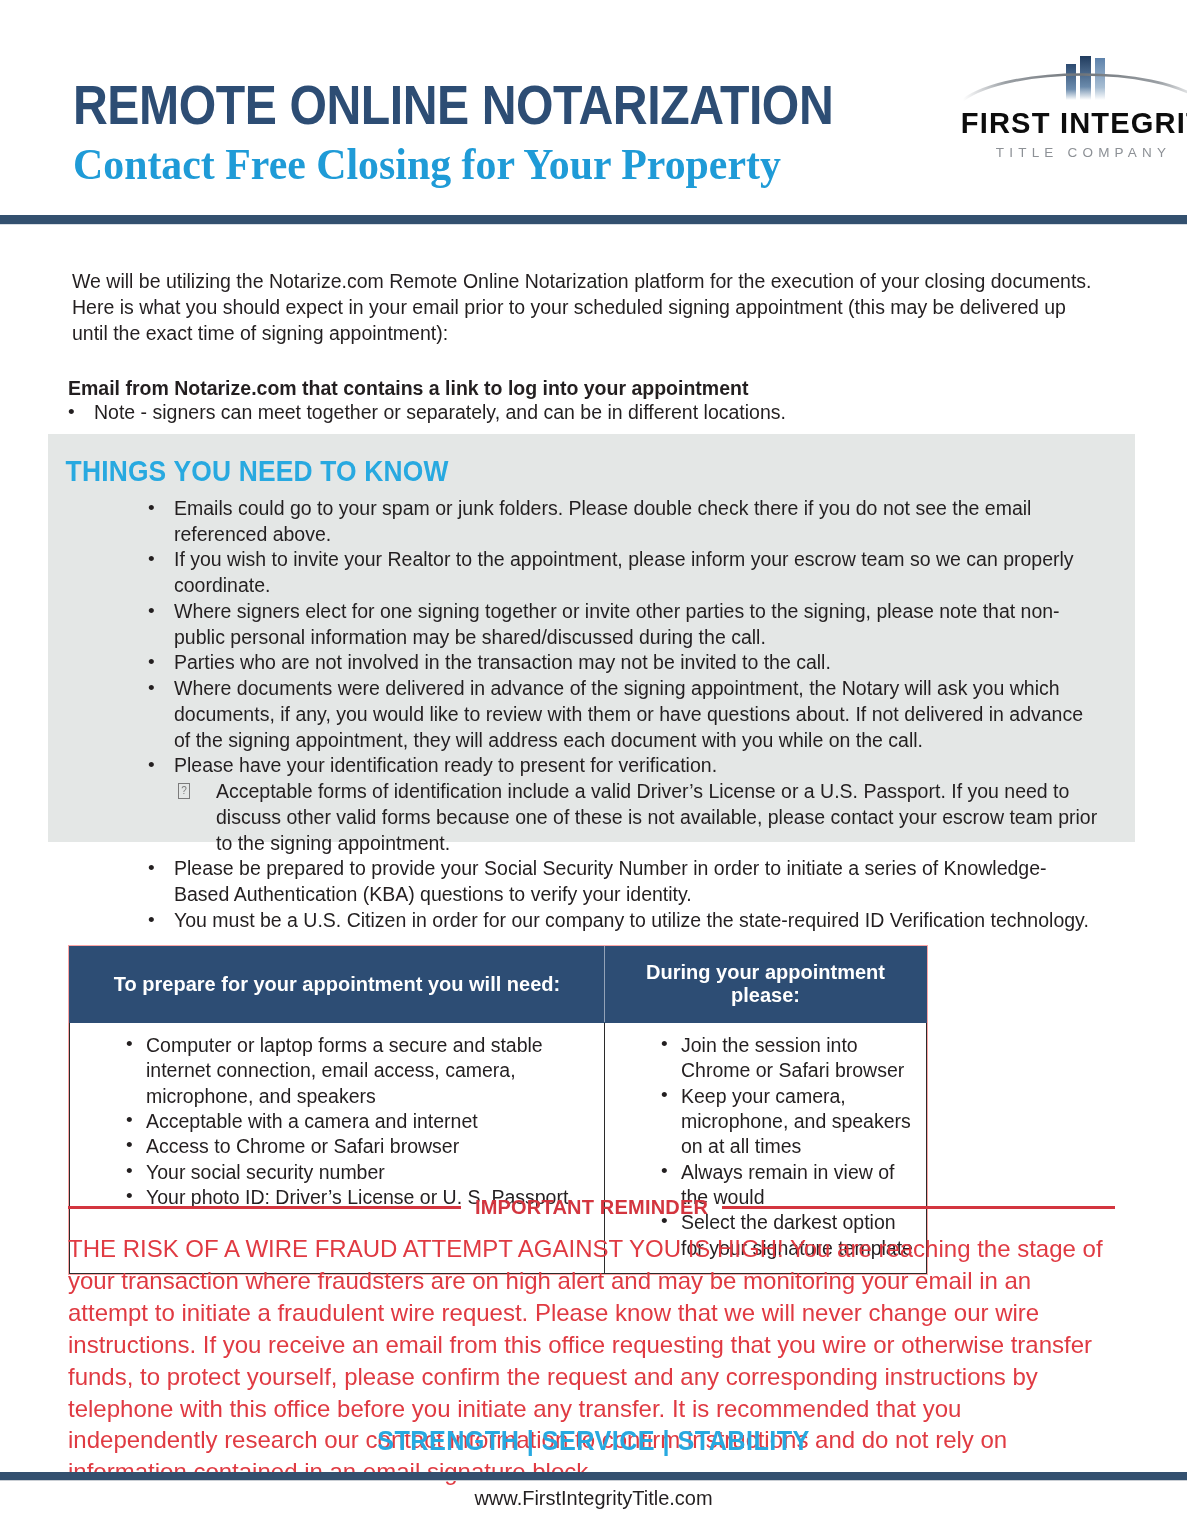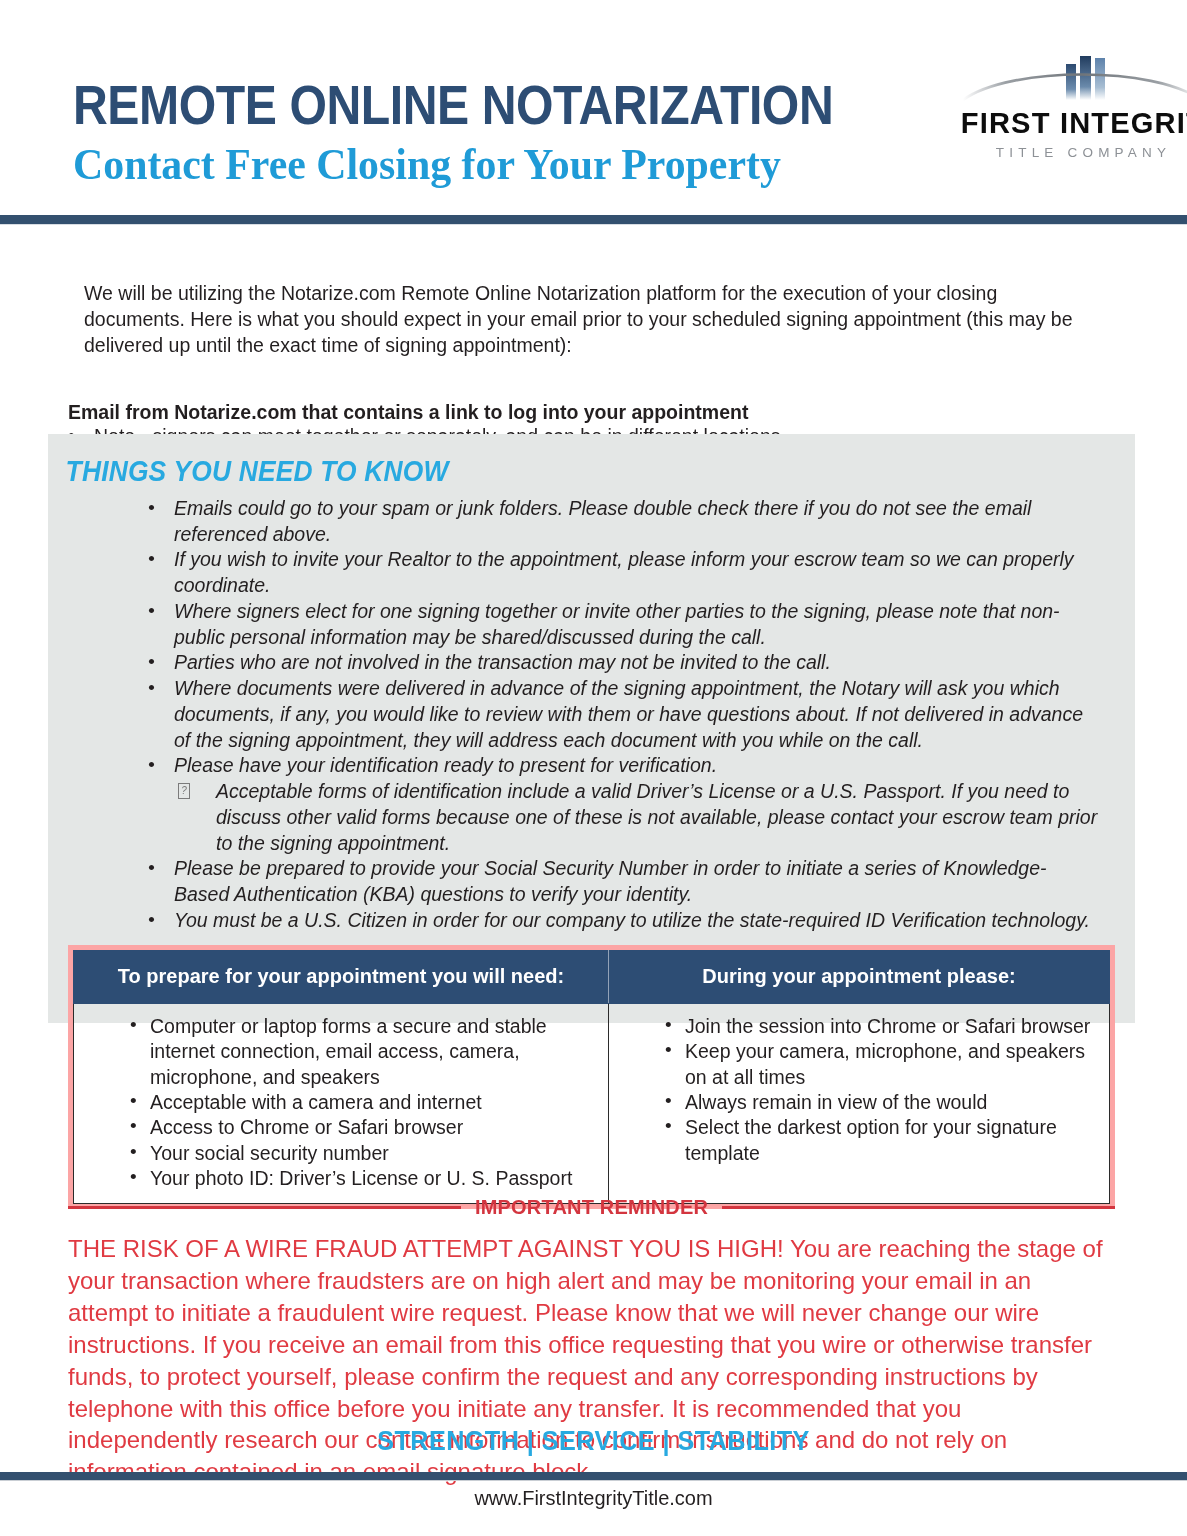--- a/index.html
+++ b/index.html
@@ -110,21 +110,21 @@
 
   
   .content {
     position: relative;
     padding: 0 60px;
     box-sizing: border-box;
   }
   .intro {
     font-size: 19.5px;
     line-height: 1.33;
-    margin: 16px;
+    margin: 4px;
     padding: 47px 22px 0 8px;
     color: #231f20;
   }
   .email-head {
     font-size: 19.5px;
     font-weight: bold;
     margin: 0;
     padding: 26px 0 0 8px;
     color: #231f20;
   }
@@ -151,24 +151,23 @@
   .note-list {
     padding: 8px 0 0 66px;
   }
 
   
   .panel {
     position: absolute;
     left: 48px;
     top: 434px;
     width: 1087px;
-    height: 589px;
+    height: 408px;
     background: #e4e7e6;
     box-sizing: border-box;
-    font-style: italic;
   }
   .panel-title {
     font-family: "Liberation Sans Narrow", "Liberation Sans", sans-serif;
     font-size: 30px;
     font-weight: bold;
     color: #28a9e0;
     margin: 0;
     padding: 20px 0 0 20px;
     transform: scaleX(0.88);
     transform-origin: left center;
@@ -205,22 +204,22 @@
     text-align: center;
     color: #7b7b7b;
     font-family: "Liberation Sans", sans-serif;
   }
 
   
   .tbl {
     position: absolute;
     left: 68px;
     top: 945px;
-    width: 1047px;
-    border: 5px solid #fca5a5;
+    width: 860px;
+    border: 1px solid #fca5a5;
     border-collapse: collapse;
     box-sizing: border-box;
   }
   .tbl table {
     width: 100%;
     border-collapse: collapse;
     table-layout: fixed;
   }
   .tbl th {
     background: #2d4d74;

